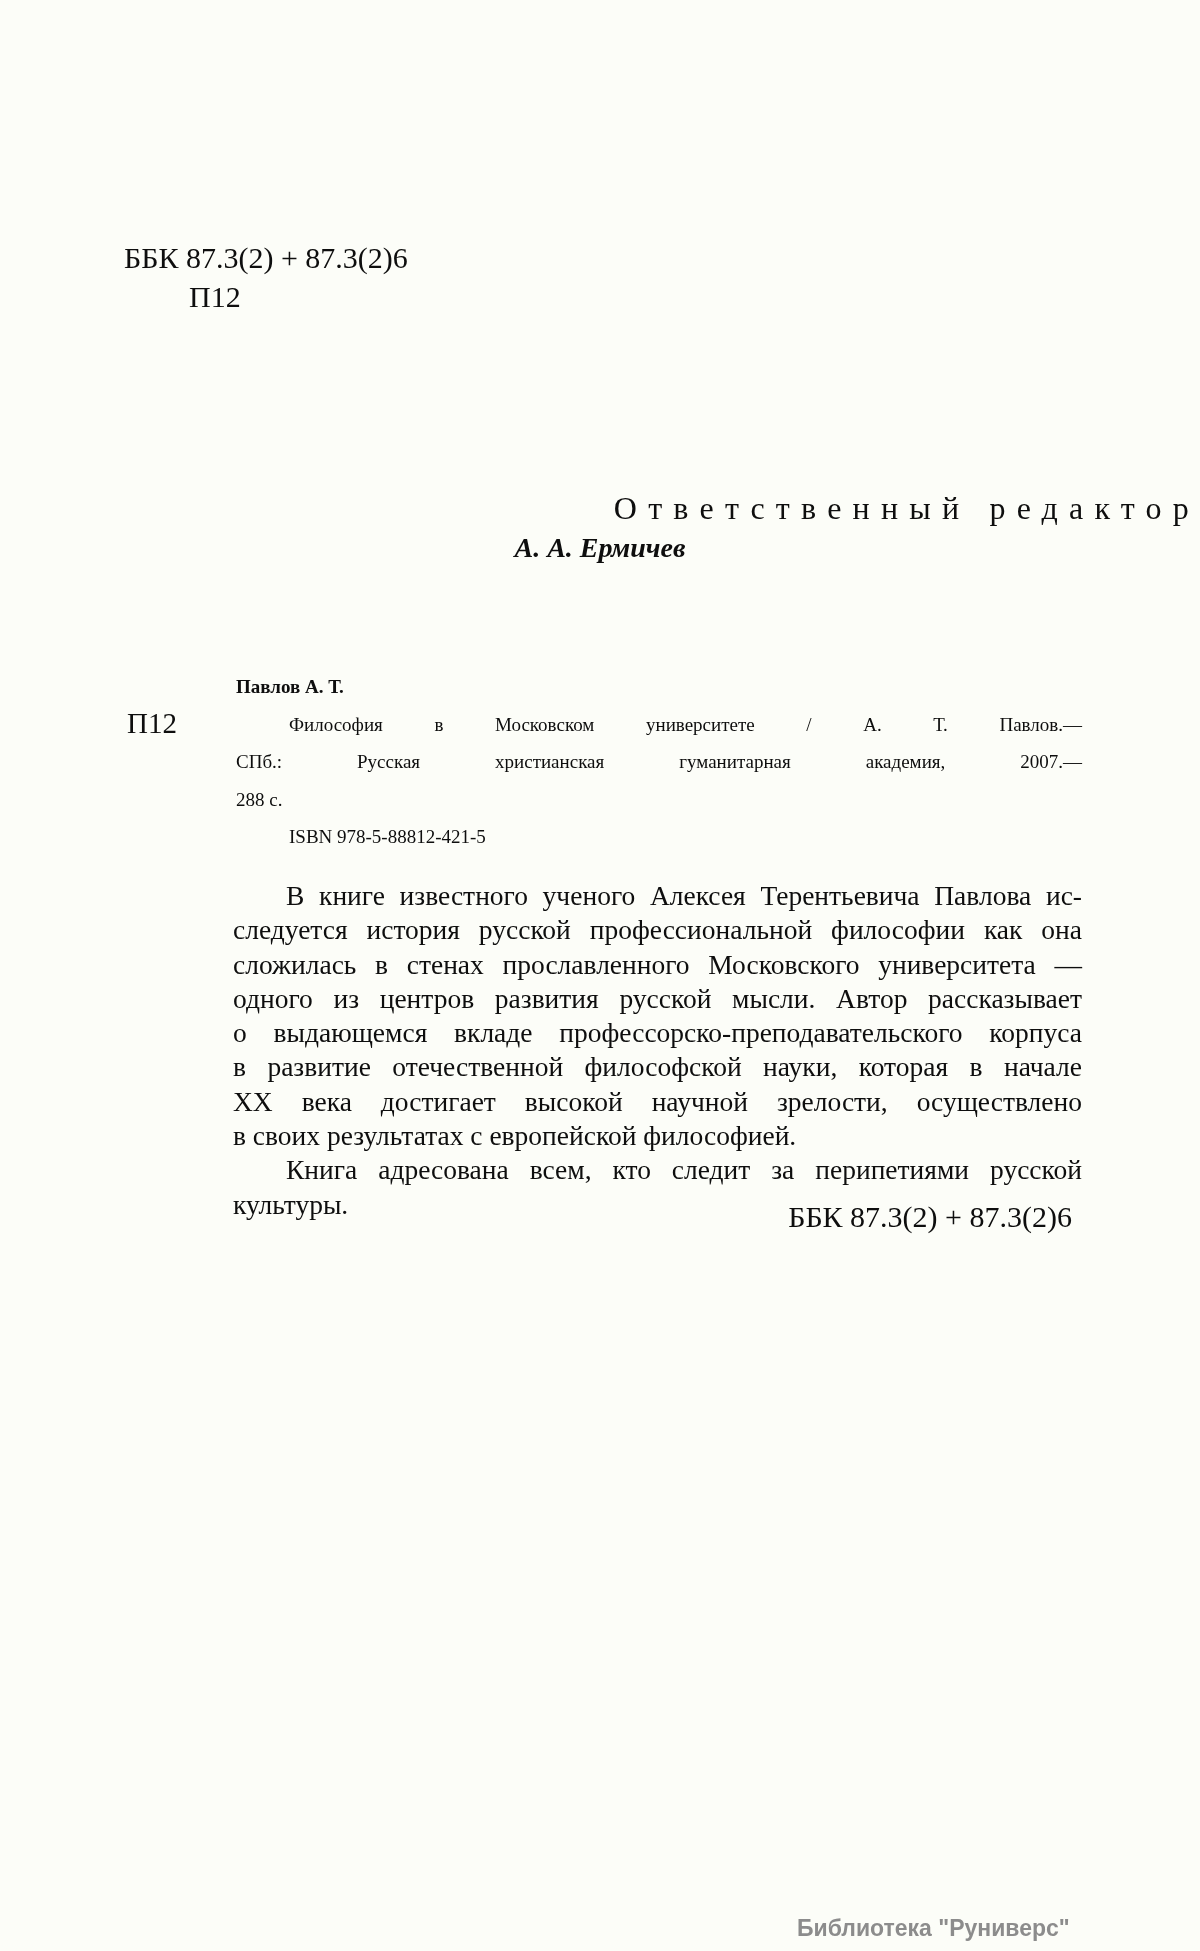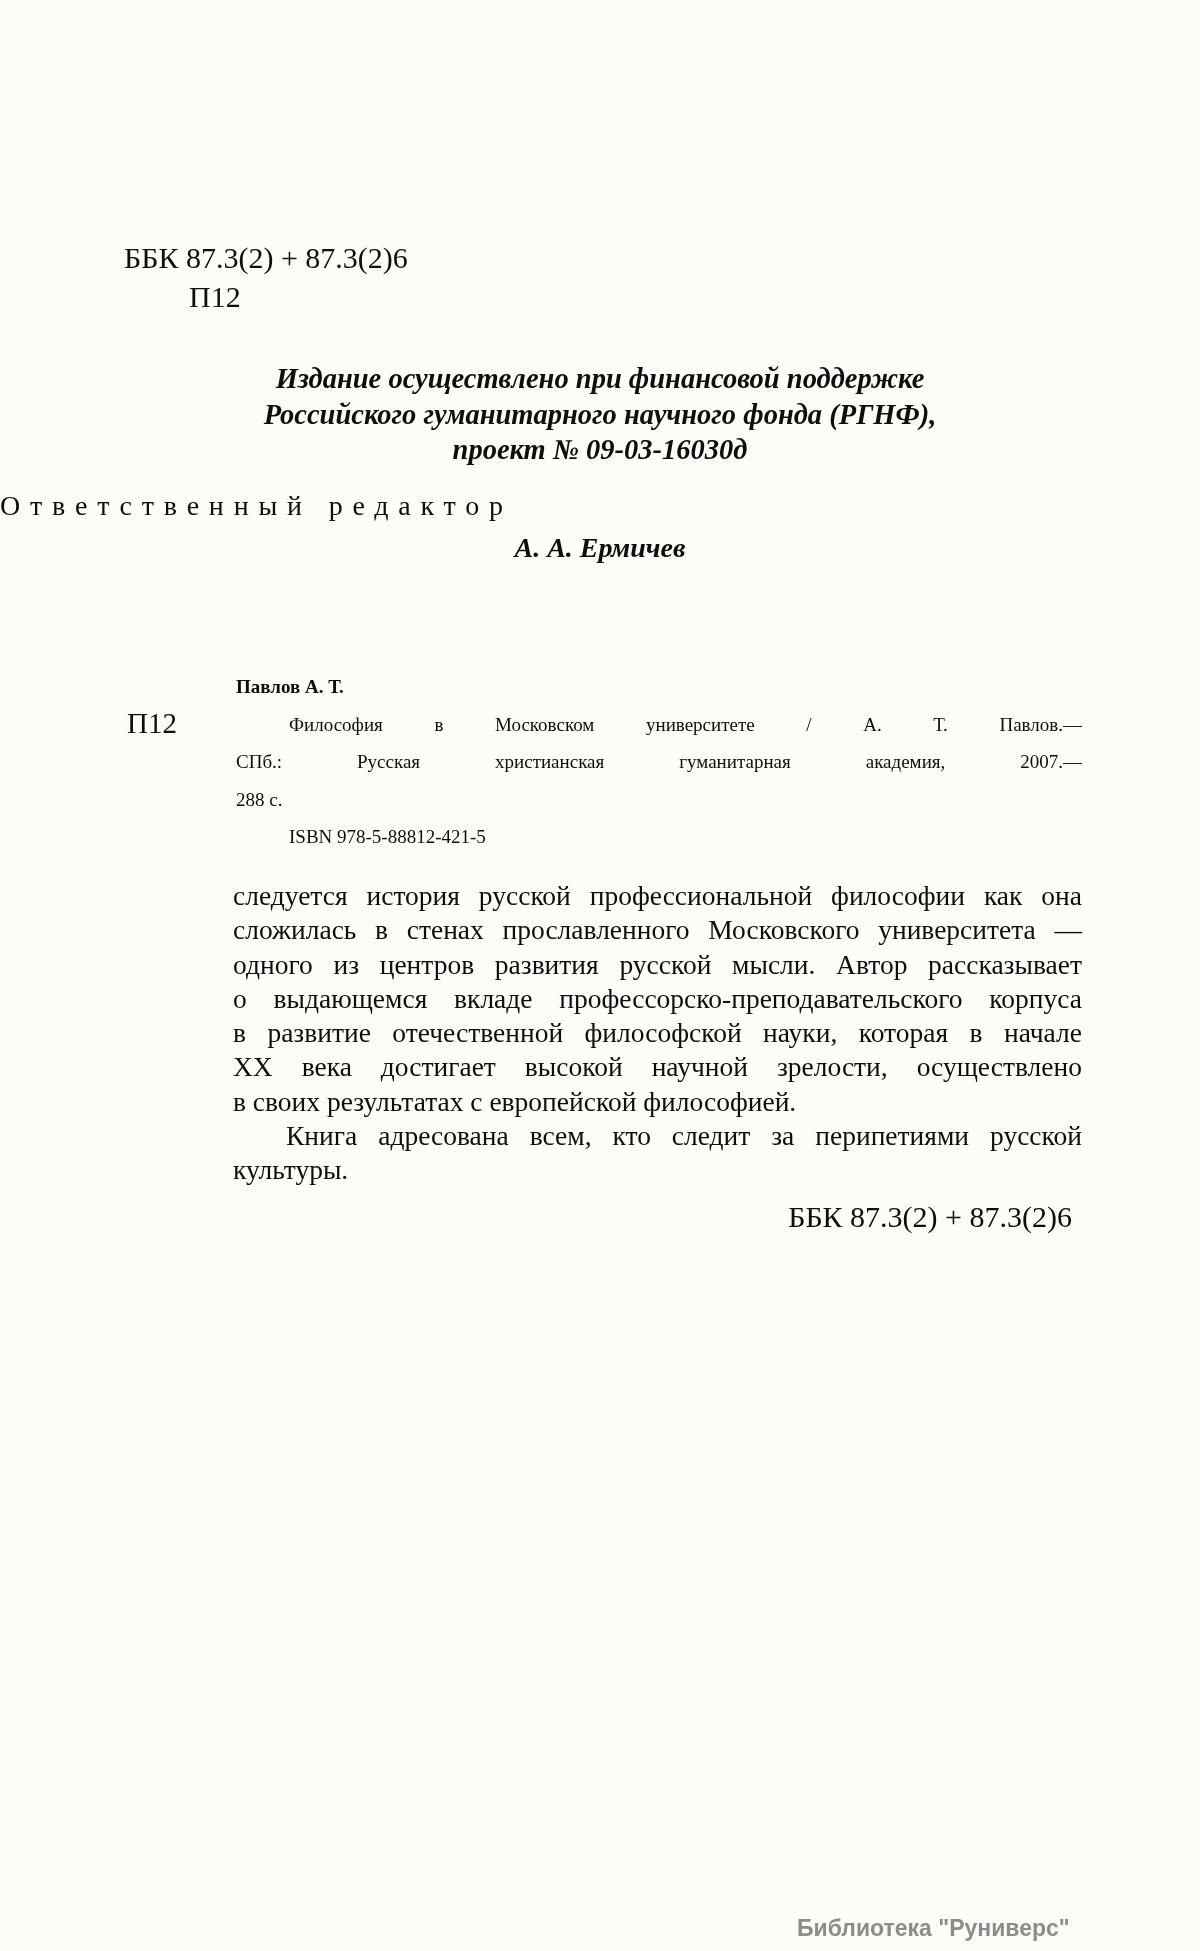--- a/index.html
+++ b/index.html
@@ -43,22 +43,22 @@
     font-size: 28.5px;
     line-height: 35.5px;
   }
 
   
   .editor-label {
     position: absolute;
     left: 0;
     top: 458px;
     width: 1200px;
-    text-align: left;
-    font-size: 28px;
+    text-align: right;
+    font-size: 32px;
     letter-spacing: 0.35em;
     white-space: nowrap;
   }
   .editor-name {
     position: absolute;
     left: 0;
     top: 500px;
     width: 1200px;
     text-align: center;
     font-style: italic;
@@ -140,40 +140,36 @@
 </head>
 <body>
 
 <div class="page">
 
   <div class="bbk-top">
     <div>ББК 87.3(2) + 87.3(2)6</div>
     <div class="p12-top">П12</div>
   </div>
 
-  <div class="funding">
-    <div>Издание осуществлено при финансовой поддержке</div>
-    <div>Российского гуманитарного научного фонда (РГНФ),</div>
-    <div>проект № 09-03-16030д</div>
-  </div>
 
   <div class="editor-label">Ответственный редактор</div>
   <div class="editor-name">А. А. Ермичев</div>
 
   <div class="catalog-sign">П12</div>
 
   <div class="catalog">
     <div class="cat-author">Павлов А. Т.</div>
     <div class="indent just">Философия в Московском университете / А. Т. Павлов.—</div>
     <div class="just">СПб.: Русская христианская гуманитарная академия, 2007.—</div>
     <div>288 с.</div>
     <div class="indent">ISBN 978-5-88812-421-5</div>
   </div>
 
   <div class="annotation">
+    <div class="ann-line indent">В книге известного ученого Алексея Терентьевича Павлова ис-</div>
     <div class="ann-line">следуется история русской профессиональной философии как она</div>
     <div class="ann-line">сложилась в стенах прославленного Московского университета —</div>
     <div class="ann-line">одного из центров развития русской мысли. Автор рассказывает</div>
     <div class="ann-line">о выдающемся вкладе профессорско-преподавательского корпуса</div>
     <div class="ann-line">в развитие отечественной философской науки, которая в начале</div>
     <div class="ann-line">ХХ века достигает высокой научной зрелости, осуществлено</div>
     <div class="ann-line para-end">в своих результатах с европейской философией.</div>
     <div class="ann-line indent">Книга адресована всем, кто следит за перипетиями русской</div>
     <div class="ann-line para-end">культуры.</div>
   </div>

